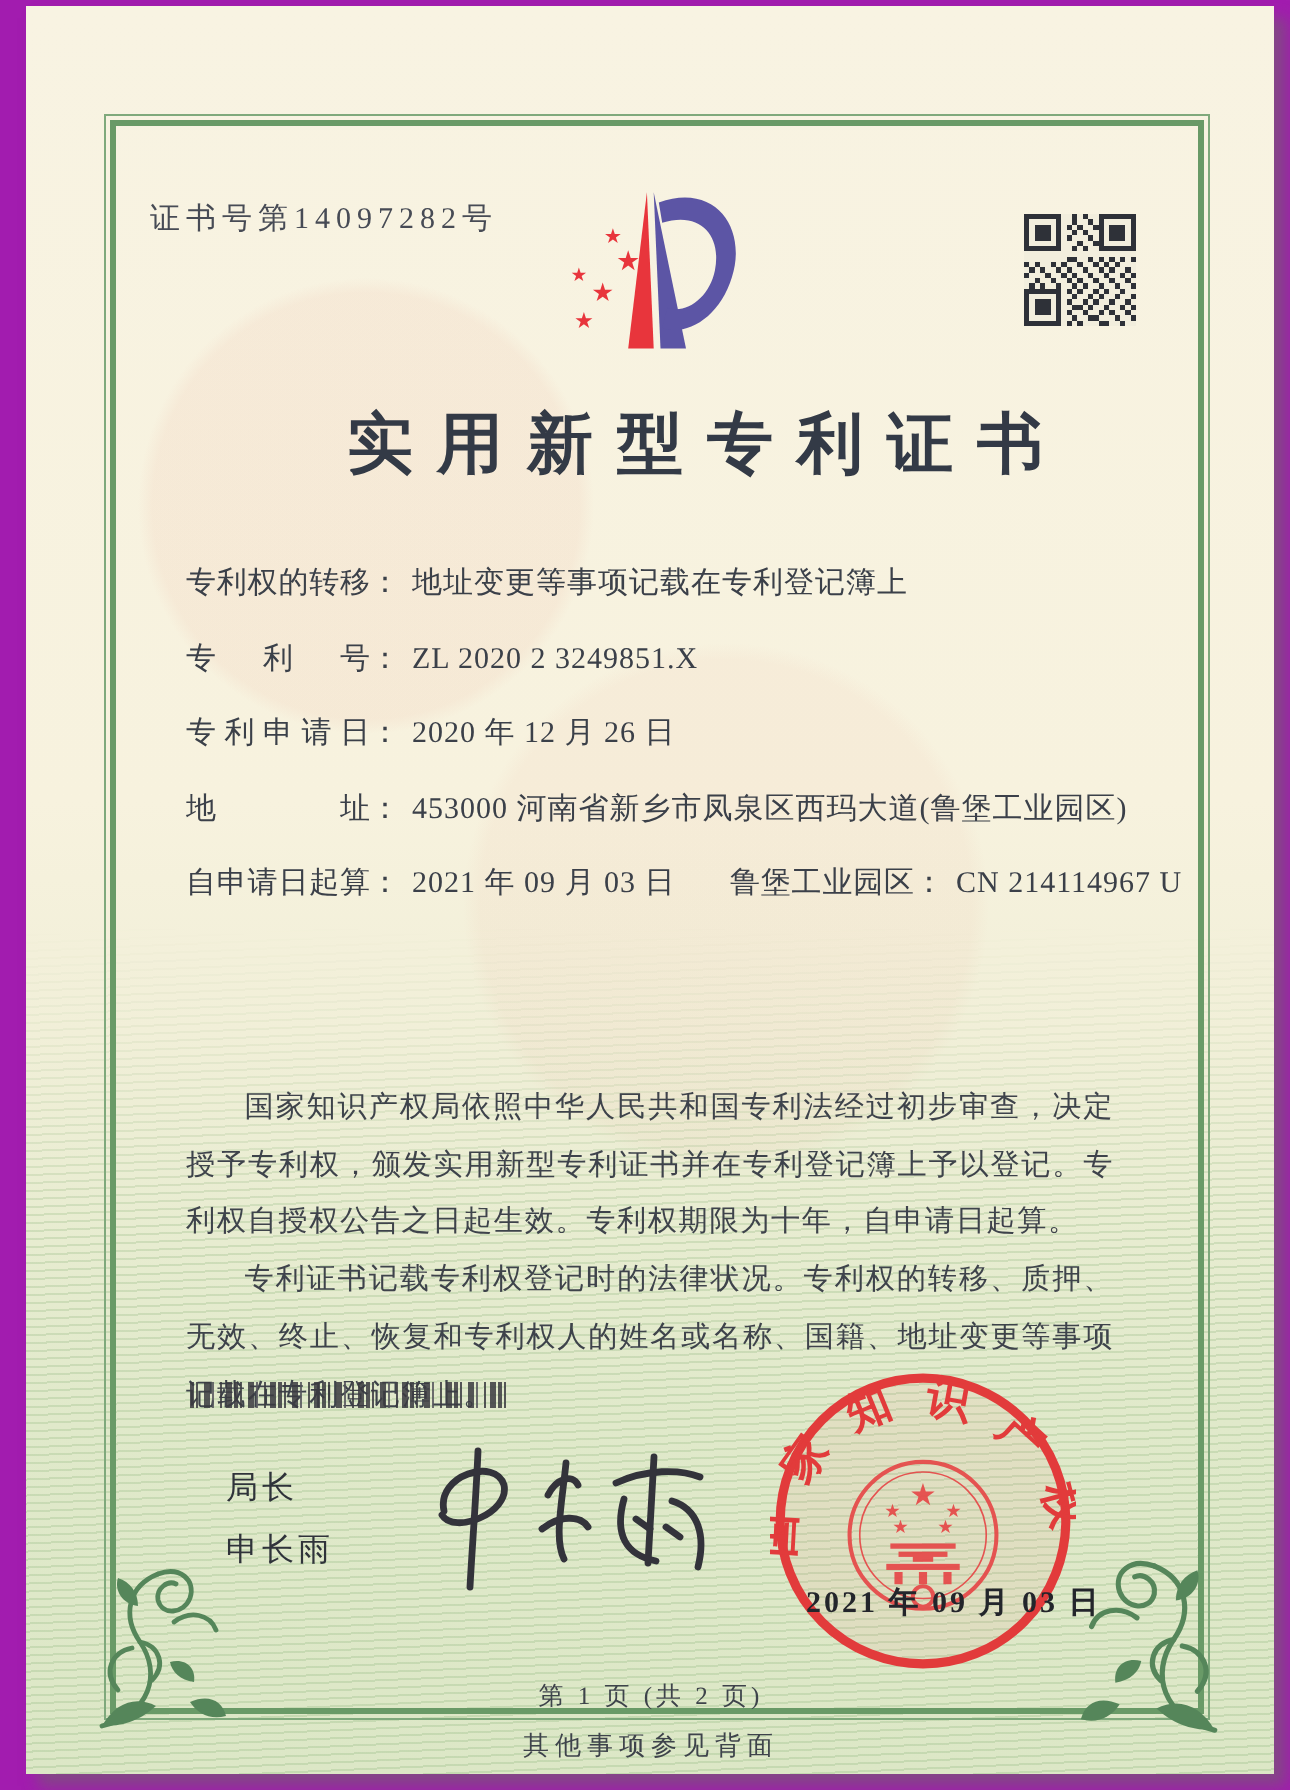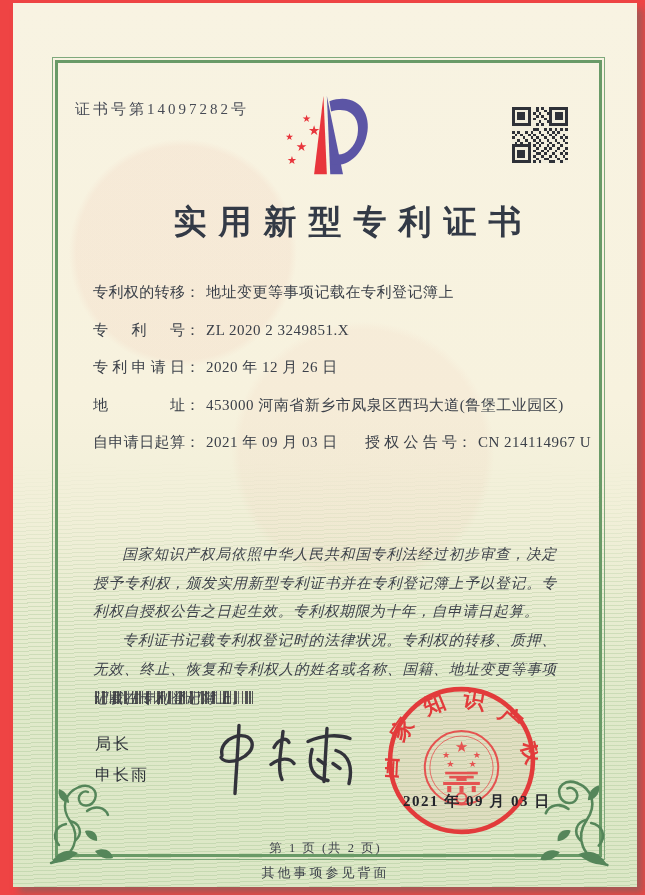--- a/index.html
+++ b/index.html
@@ -1,16 +1,16 @@
 <!DOCTYPE html>
 <html><head>
 <meta charset="utf-8">
 <style>
   html,body{margin:0;padding:0;background:#ffffff;}
-  .stage{position:relative;width:645px;height:895px;background:#ef4444;overflow:hidden;
+  .stage{position:relative;width:645px;height:895px;background:#a21caf;overflow:hidden;
          font-family:"Liberation Serif","DejaVu Serif",serif;}
   .paper{position:absolute;left:13px;top:3px;width:624px;height:884px;
          background:linear-gradient(180deg,#f8f3e2 0%,#f7f2de 45%,#f1efd8 58%,#e7ecd0 70%,#e0e9ca 80%,#dce7c6 100%);
          box-shadow:6px 6px 7px rgba(105,105,100,0.55);}
   .guilloche{position:absolute;left:0;right:0;top:52%;bottom:0;
          background:repeating-linear-gradient(177.5deg,rgba(120,168,105,0.22) 0 1px,rgba(0,0,0,0) 1px 4px);
          -webkit-mask-image:linear-gradient(180deg,transparent 0,#000 35%,#000 100%);
          mask-image:linear-gradient(180deg,transparent 0,#000 35%,#000 100%);}
   .wm{position:absolute;border-radius:50%;pointer-events:none;}
   .wm1{left:40px;top:120px;width:260px;height:260px;
@@ -26,29 +26,29 @@
          font-size:33px;font-weight:bold;color:#333a46;letter-spacing:12px;text-indent:12px;margin-left:22px;}
   .fields{position:absolute;left:80px;top:272px;right:45px;color:#3b4049;}
   .frow{height:37.6px;padding-top:7px;box-sizing:border-box;font-size:15px;line-height:1.4;white-space:nowrap;}
   .flabel{display:inline-block;width:92px;text-align:justify;text-align-last:justify;-moz-text-align-last:justify;
           vertical-align:top;letter-spacing:0;}
   .fcolon{display:inline-block;margin-right:6px;}
   .fvalue{letter-spacing:0.5px;}
   .frow-double{display:flex;}
   .fgroup1{flex:0 0 272px;}
   .paras{position:absolute;left:80px;right:80px;top:537px;font-size:14.6px;line-height:1.97;
-         color:#3e434b;text-align:justify;font-style:italic;}
+         color:#3e434b;text-align:justify;}
   .paras p{margin:0;text-indent:2em;letter-spacing:0.8px;}
   .barcode{position:absolute;left:82px;top:688px;width:158px;height:13px;opacity:0.85;
          background:repeating-linear-gradient(90deg,#3a3a40 0 2px,transparent 2px 3px,#3a3a40 3px 4px,
          transparent 4px 7px,#3a3a40 7px 10px,transparent 10px 11px,#55555c 11px 12px,transparent 12px 15px,
          #3a3a40 15px 16px,transparent 16px 18px,#3a3a40 18px 21px,transparent 21px 22px);}
   .minister{position:absolute;left:82px;top:731px;font-size:16px;color:#2f333a;letter-spacing:2px;
             font-family:"Liberation Sans","DejaVu Sans",sans-serif;}
-  .minister div{margin-bottom:10px;}
+  .minister div{margin-bottom:10px;margin-left:18px;}
   .signature{position:absolute;left:195px;top:714px;width:150px;height:85px;}
   .seal{position:absolute;left:372px;top:681px;width:153px;height:153px;}
   .seal-date{position:absolute;left:390px;top:789px;font-size:15px;color:#23252b;letter-spacing:1.5px;
              font-weight:bold;}
   .page-footer{position:absolute;left:42px;top:822px;width:541px;text-align:center;
                font-size:12.5px;letter-spacing:2px;color:#3e434b;margin-top:15px;}
   .back-note{position:absolute;left:42px;top:861px;width:541px;text-align:center;
              font-size:13px;letter-spacing:3px;color:#3e434b;}
   .orn{position:absolute;pointer-events:none;}
   .orn-bl{left:30px;top:750px;width:100px;height:118px;}
@@ -141,21 +141,21 @@
         <span class="flabel">专利号</span><span class="fcolon">：</span><span class="fvalue">ZL 2020 2 3249851.X</span>
       </div>
       <div class="frow">
         <span class="flabel">专利申请日</span><span class="fcolon">：</span><span class="fvalue">2020 年 12 月 26 日</span>
       </div>
       <div class="frow">
         <span class="flabel">地址</span><span class="fcolon">：</span><span class="fvalue">453000 河南省新乡市凤泉区西玛大道(鲁堡工业园区)</span>
       </div>
       <div class="frow frow-double">
         <span class="fgroup1"><span class="flabel">自申请日起算</span><span class="fcolon">：</span><span class="fvalue">2021 年 09 月 03 日</span></span>
-        <span><span class="flabel">授权公告号</span><span class="fcolon">：</span><span class="fvalue">CN 214114967 U</span></span>
+        <span><span class="flabel">鲁堡工业园区</span><span class="fcolon">：</span><span class="fvalue">CN 214114967 U</span></span>
       </div>
     </div>
 
     <div class="paras">
       <p>国家知识产权局依照中华人民共和国专利法经过初步审查，决定授予专利权，颁发实用新型专利证书并在专利登记簿上予以登记。专利权自授权公告之日起生效。专利权期限为十年，自申请日起算。</p>
       <p>专利证书记载专利权登记时的法律状况。专利权的转移、质押、无效、终止、恢复和专利权人的姓名或名称、国籍、地址变更等事项记载在专利登记簿上。</p>
     </div>
 
     <div class="barcode"></div>
 

